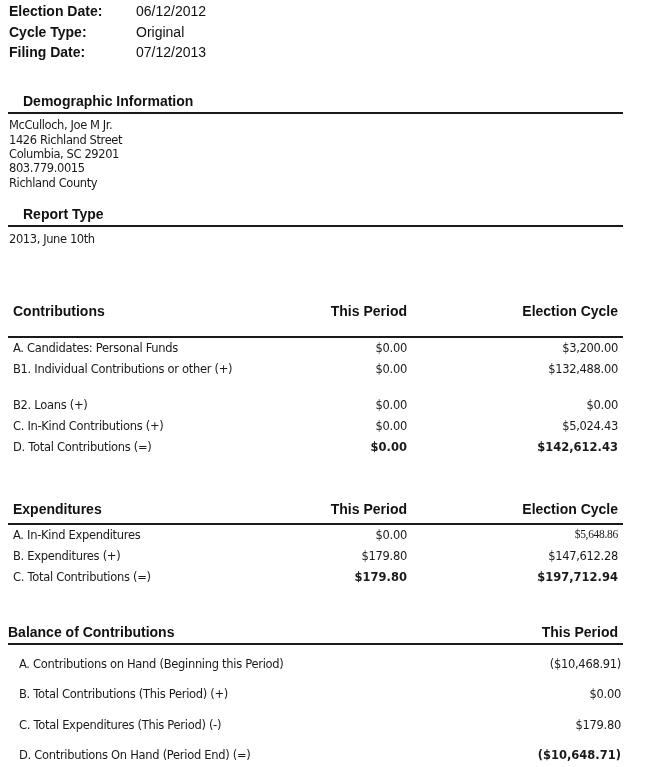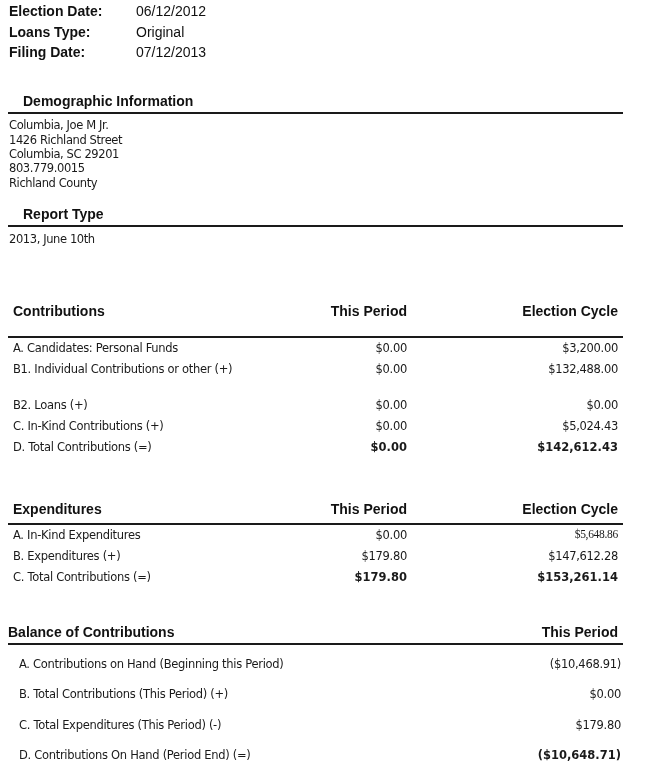--- a/index.html
+++ b/index.html
@@ -23,30 +23,30 @@
     .col2 { right: 35px; }   
     .bal-lbl { left: 19px; }
     .bal-val { right: 32px; }
   </style>
 </head>
 <body>
 
 <div>
   <div class="abs meta-label" style="top:3px;">Election Date:</div>
   <div class="abs meta-value" style="top:3px;">06/12/2012</div>
-  <div class="abs meta-label" style="top:24px;">Loans Type:</div>
+  <div class="abs meta-label" style="top:24px;">Cycle Type:</div>
   <div class="abs meta-value" style="top:24px;">Original</div>
   <div class="abs meta-label" style="top:44px;">Filing Date:</div>
   <div class="abs meta-value" style="top:44px;">07/12/2013</div>
 </div>
 
 <div>
   <div class="abs sec-title" style="top:93px;">Demographic Information</div>
   <div class="rule" style="top:112px;"></div>
-  <div class="abs plain demo-line" style="top:118px;">Columbia, Joe M Jr.</div>
+  <div class="abs plain demo-line" style="top:118px;">McCulloch, Joe M Jr.</div>
   <div class="abs plain demo-line" style="top:133px;">1426 Richland Street</div>
   <div class="abs plain demo-line" style="top:147px;">Columbia, SC 29201</div>
   <div class="abs plain demo-line" style="top:161px;">803.779.0015</div>
   <div class="abs plain demo-line" style="top:176px;">Richland County</div>
 </div>
 
 <div>
   <div class="abs sec-title" style="top:206px;">Report Type</div>
   <div class="rule" style="top:225px;"></div>
   <div class="abs plain demo-line" style="top:232px;">2013, June 10th</div>
@@ -97,21 +97,21 @@
     <div class="cell num col2" style="top:528px;font-family:Liberation Serif, serif;">$5,648.86</div>
   </div>
   <div>
     <div class="cell lbl" style="top:549px;">B. Expenditures (+)</div>
     <div class="cell num col1" style="top:549px;">$179.80</div>
     <div class="cell num col2" style="top:549px;">$147,612.28</div>
   </div>
   <div>
     <div class="cell lbl" style="top:570px;">C. Total Contributions (=)</div>
     <div class="cell num col1 bold" style="top:570px;">$179.80</div>
-    <div class="cell num col2 bold" style="top:570px;">$153,261.14</div>
+    <div class="cell num col2 bold" style="top:570px;">$197,712.94</div>
   </div>
 </div>
 
 <div>
   <div class="th" style="top:624px; left:8px;text-align:center;">Balance of Contributions</div>
   <div class="th" style="top:624px; right:35px;">This Period</div>
   <div class="rule" style="top:643px;"></div>
 
   <div>
     <div class="cell bal-lbl" style="top:657px;">A. Contributions on Hand (Beginning this Period)</div>

